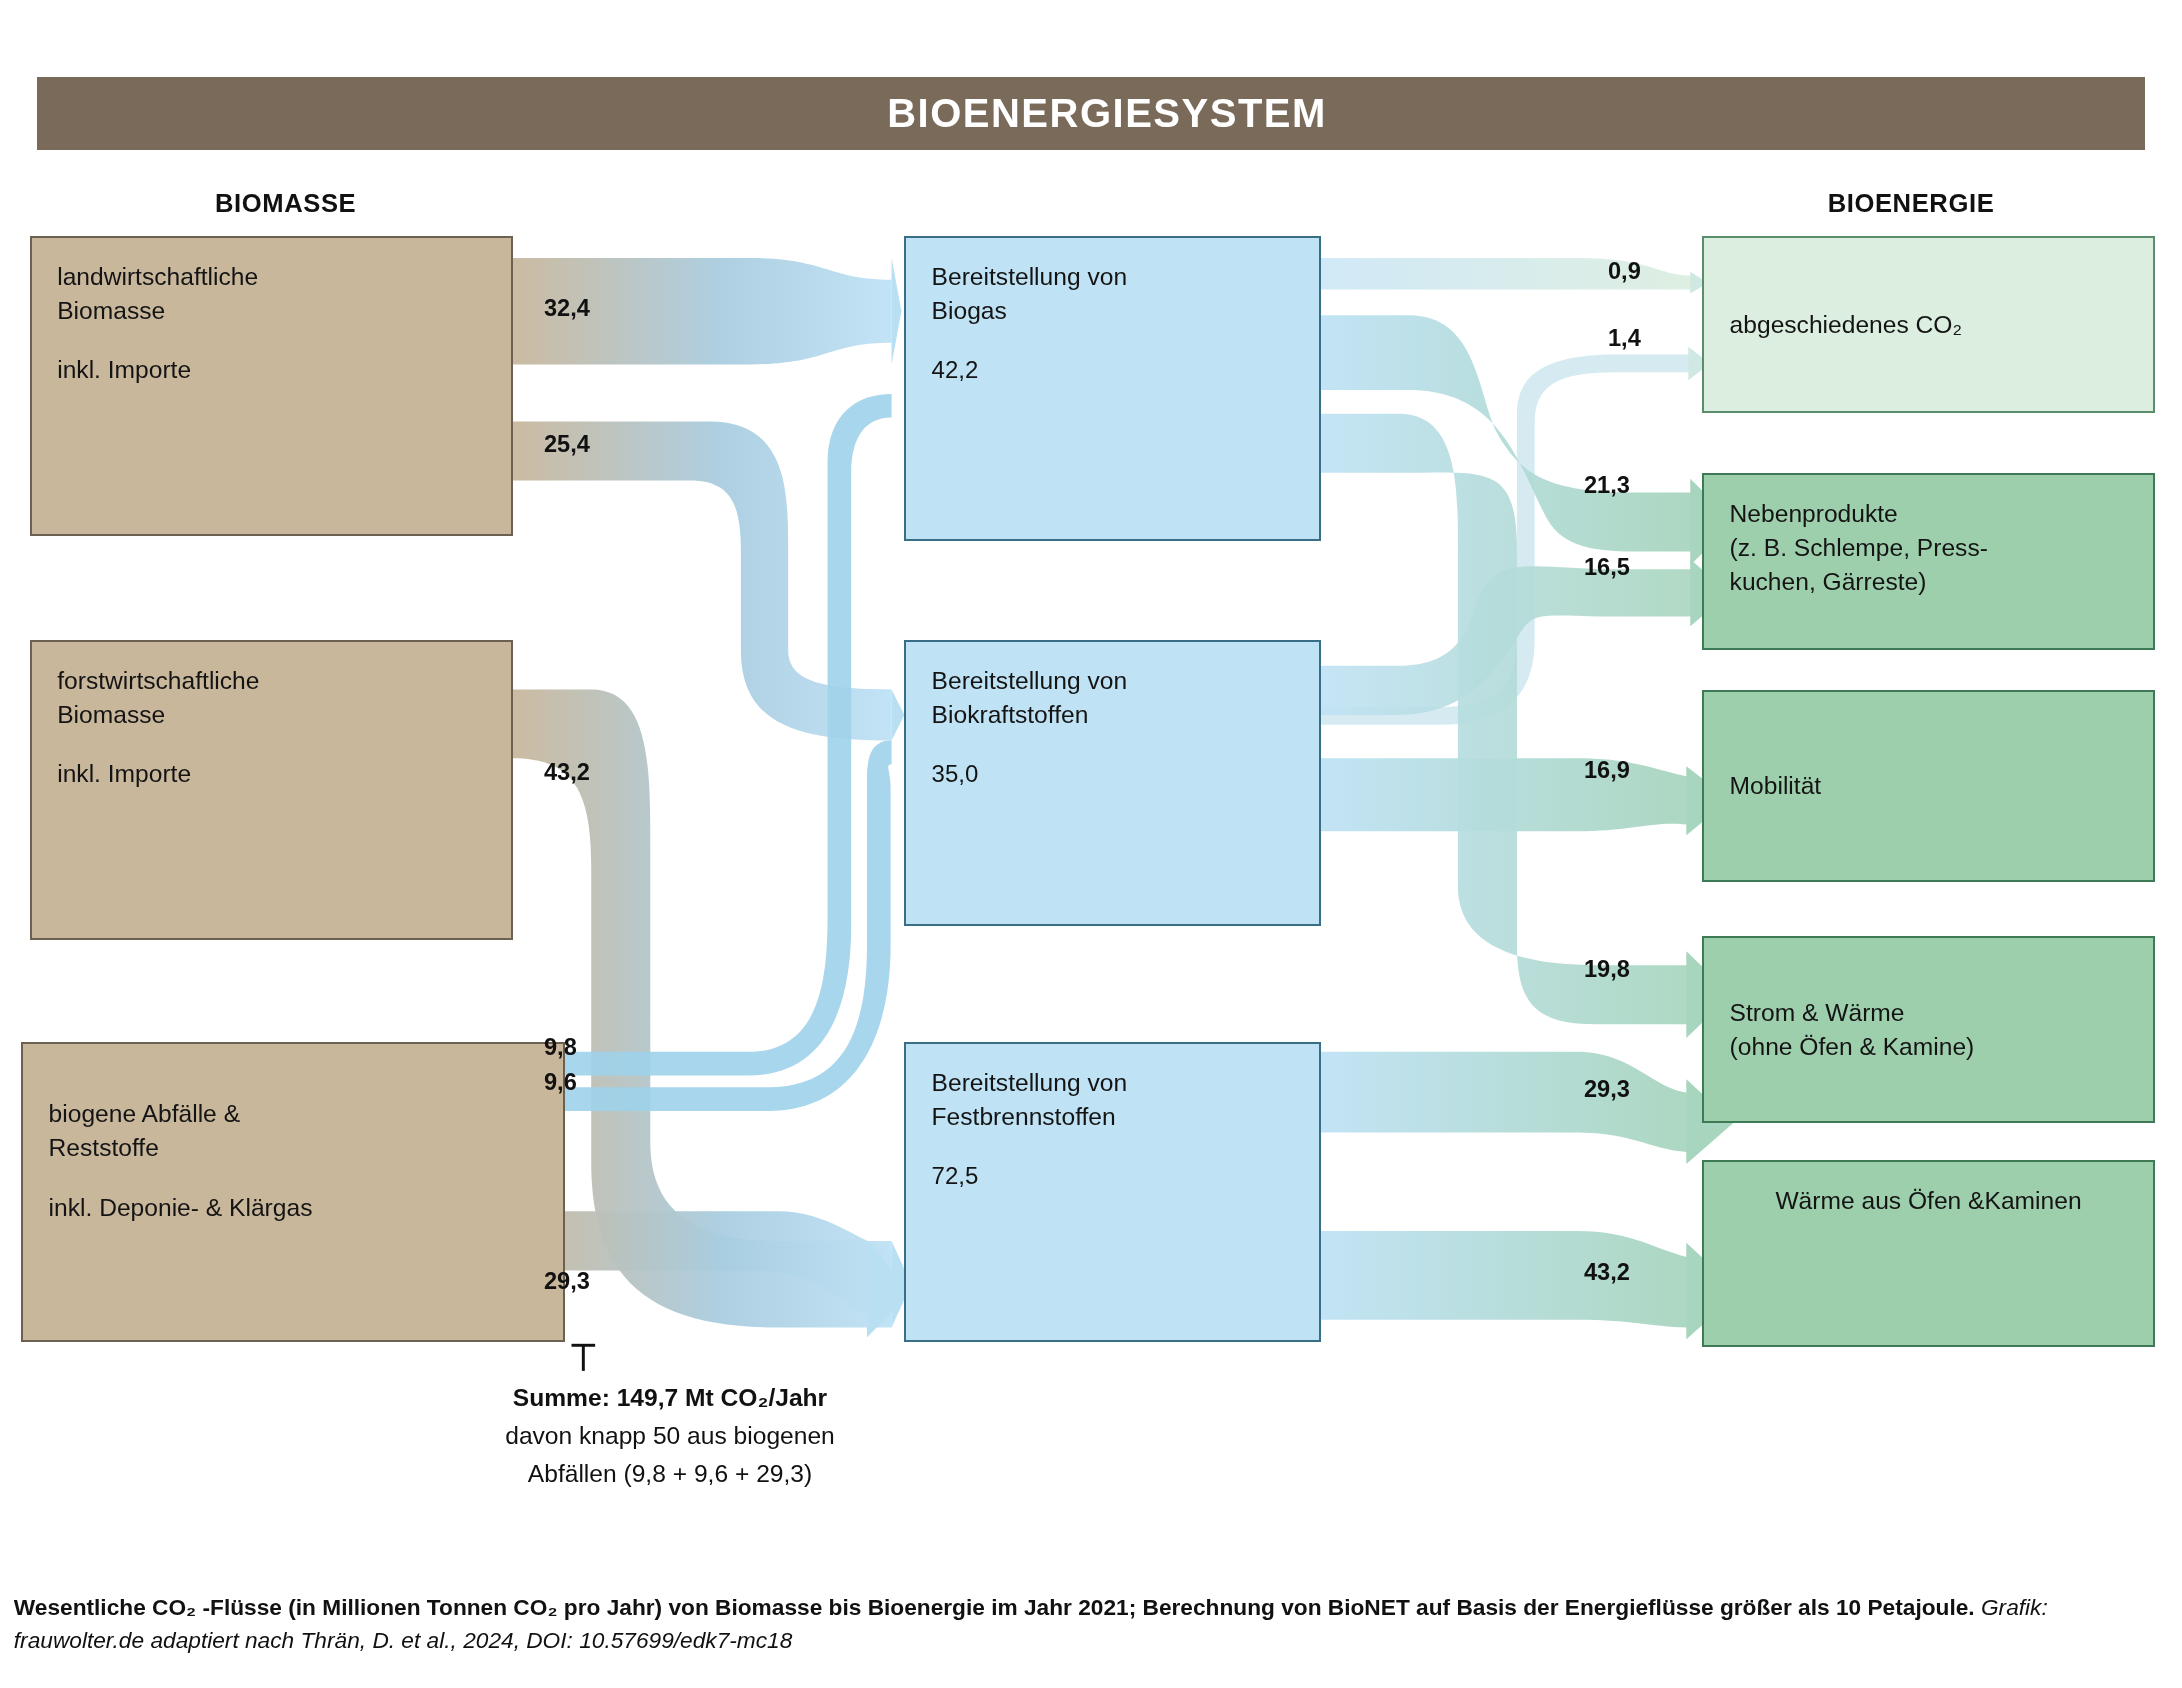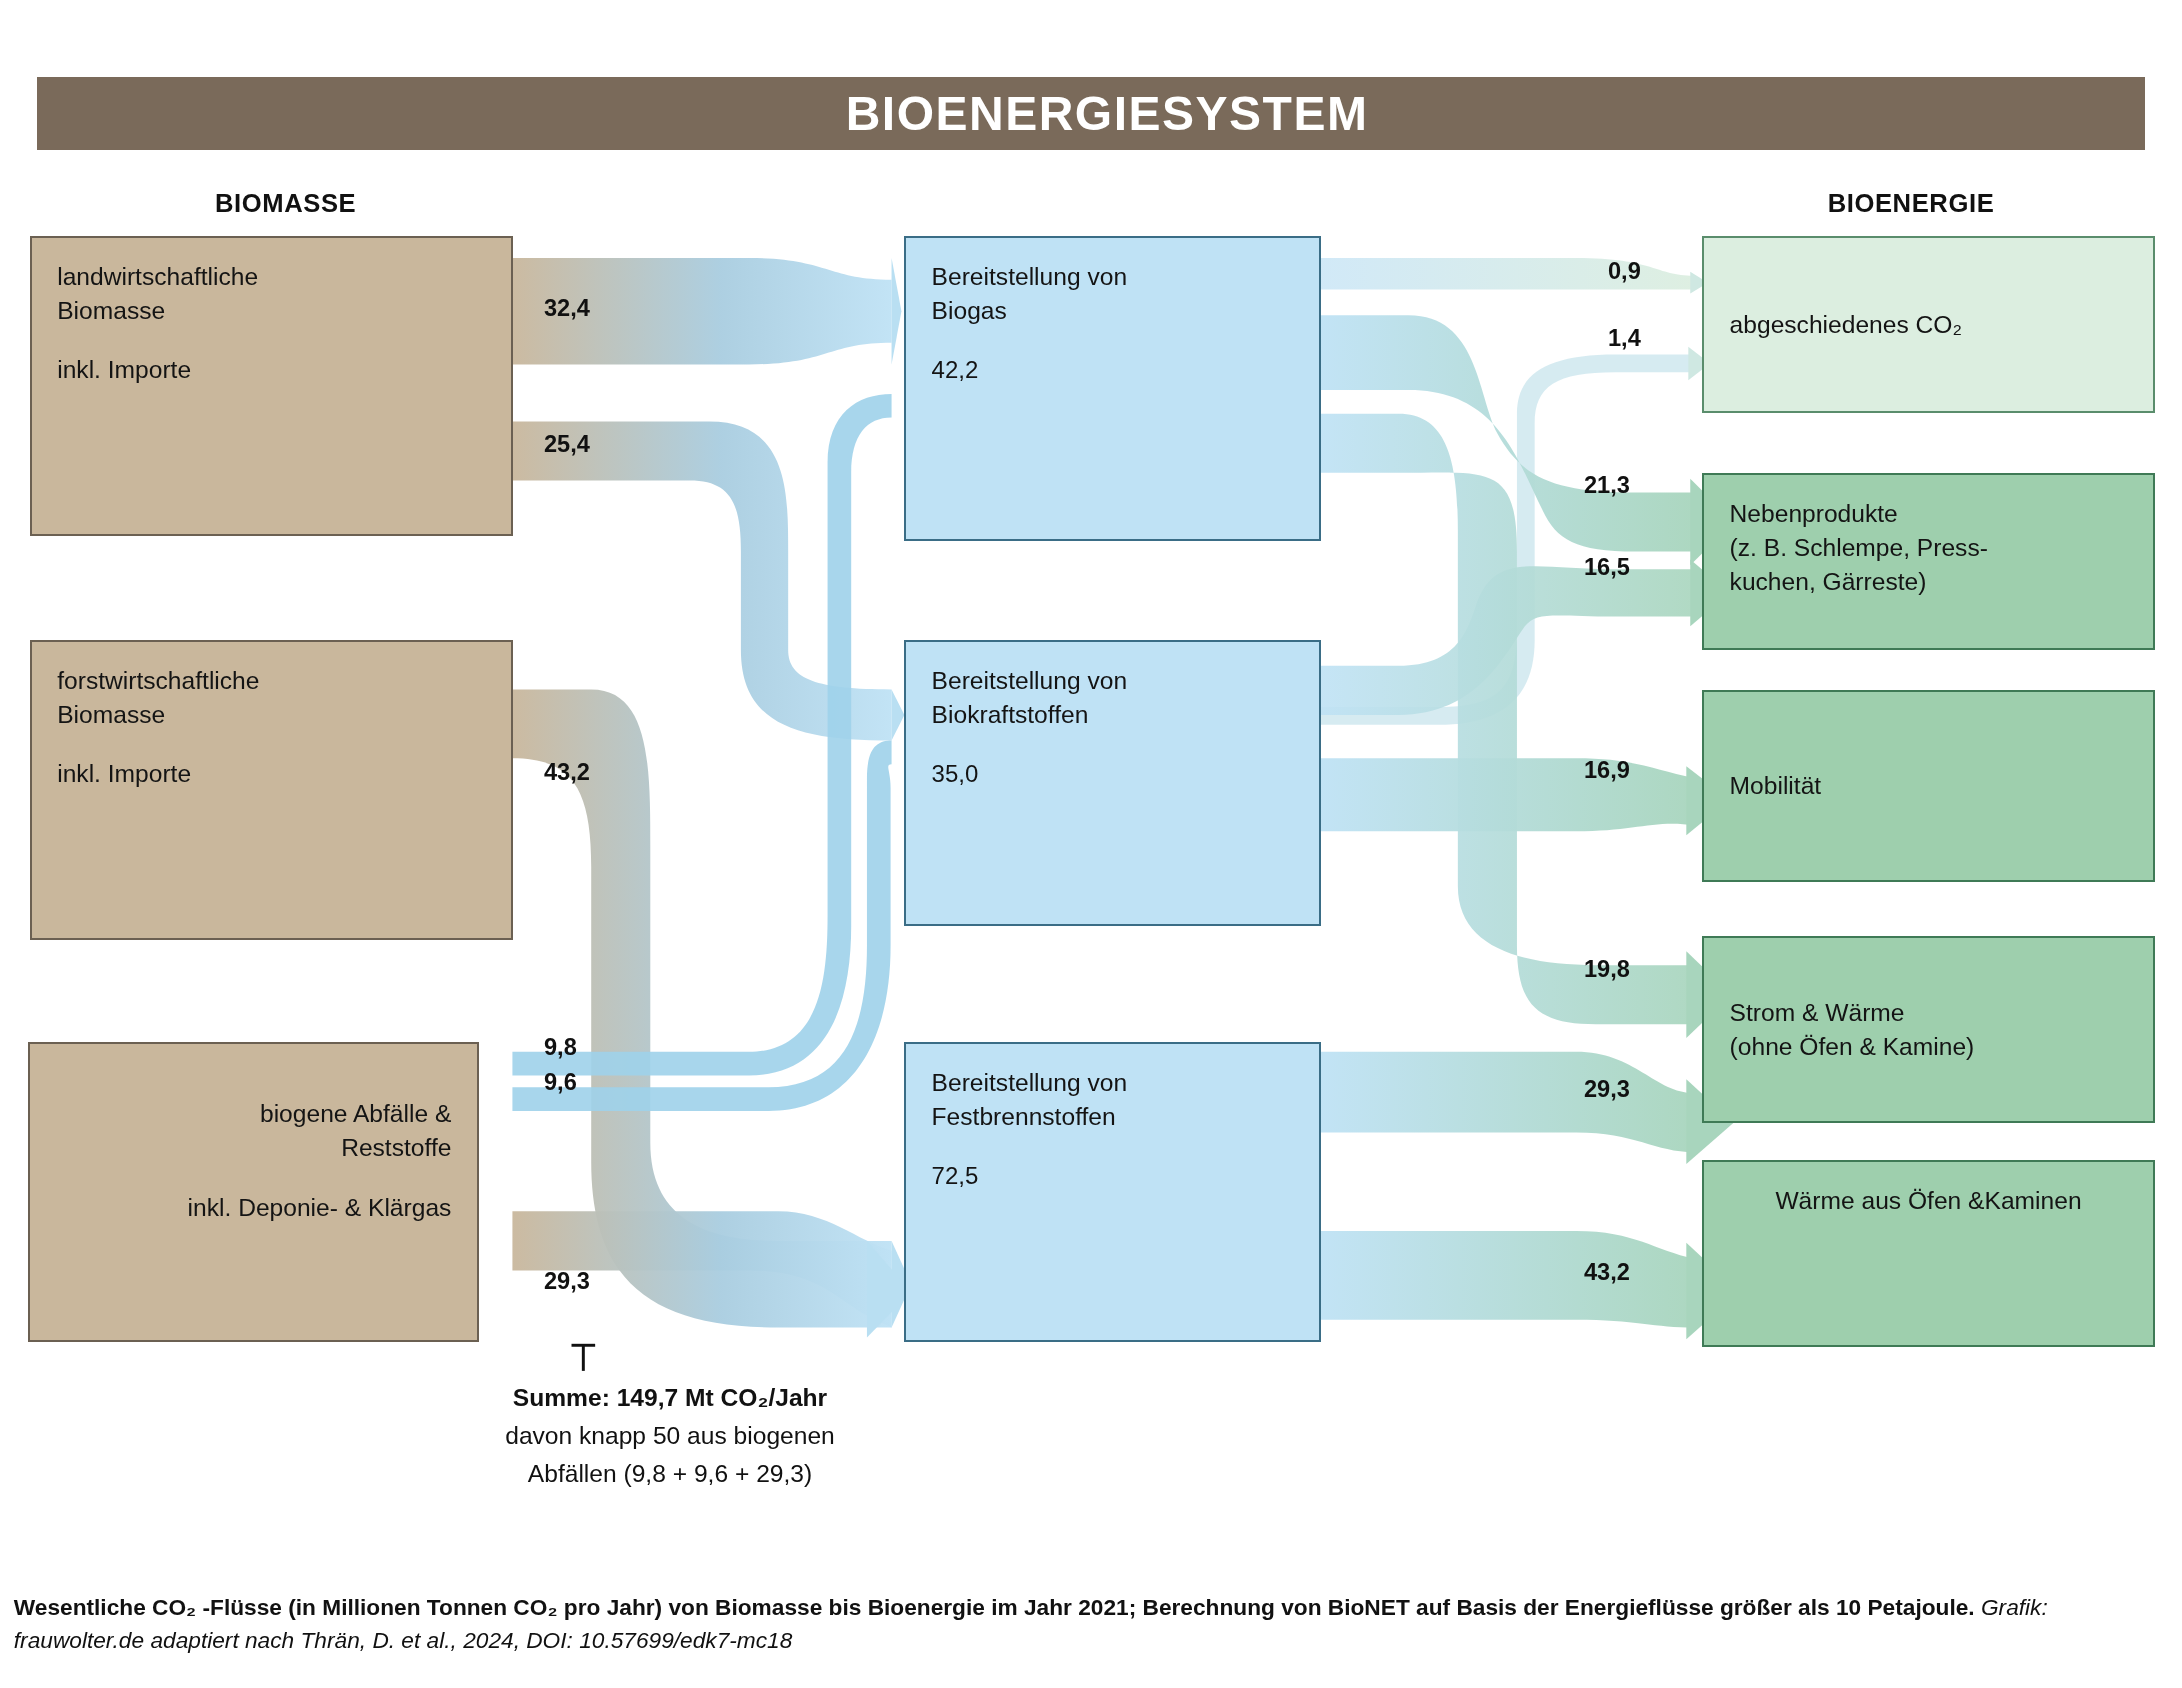--- a/index.html
+++ b/index.html
@@ -29,21 +29,21 @@
     top: 77px;
     width: 2108px;
     height: 73px;
     background: #7a6a5a;
     display: flex;
     align-items: center;
     justify-content: center;
   }
   .title-bar .title-text {
     color: #ffffff;
-    font-size: 48px;
+    font-size: 40px;
     font-weight: bold;
     letter-spacing: 1.5px;
     margin-left: 32px;
   }
 
   
   .col-head {
     position: absolute;
     font-size: 25.6px;
     font-weight: bold;
@@ -246,21 +246,21 @@
     <div>inkl. Importe</div>
   </div>
 
   <div class="node node-biomass" style="left:29.6px; top:640px; width:483px; height:300px;">
     <div>forstwirtschaftliche</div>
     <div>Biomasse</div>
     <span class="spacer"></span>
     <div>inkl. Importe</div>
   </div>
 
-  <div class="node node-biomass" style="left:28px; top:1042px; width:451px; height:300px;text-align:right;">
+  <div class="node node-biomass" style="left:21px; top:1042px; width:544px; height:300px;">
     <div style="height:31.5px"></div>
     <div>biogene Abfälle &amp;</div>
     <div>Reststoffe</div>
     <span class="spacer"></span>
     <div>inkl. Deponie- &amp; Klärgas</div>
   </div>
 
   <div class="node node-product" style="left:904px; top:236px; width:417px; height:305px;">
     <div>Bereitstellung von</div>
     <div>Biogas</div>

